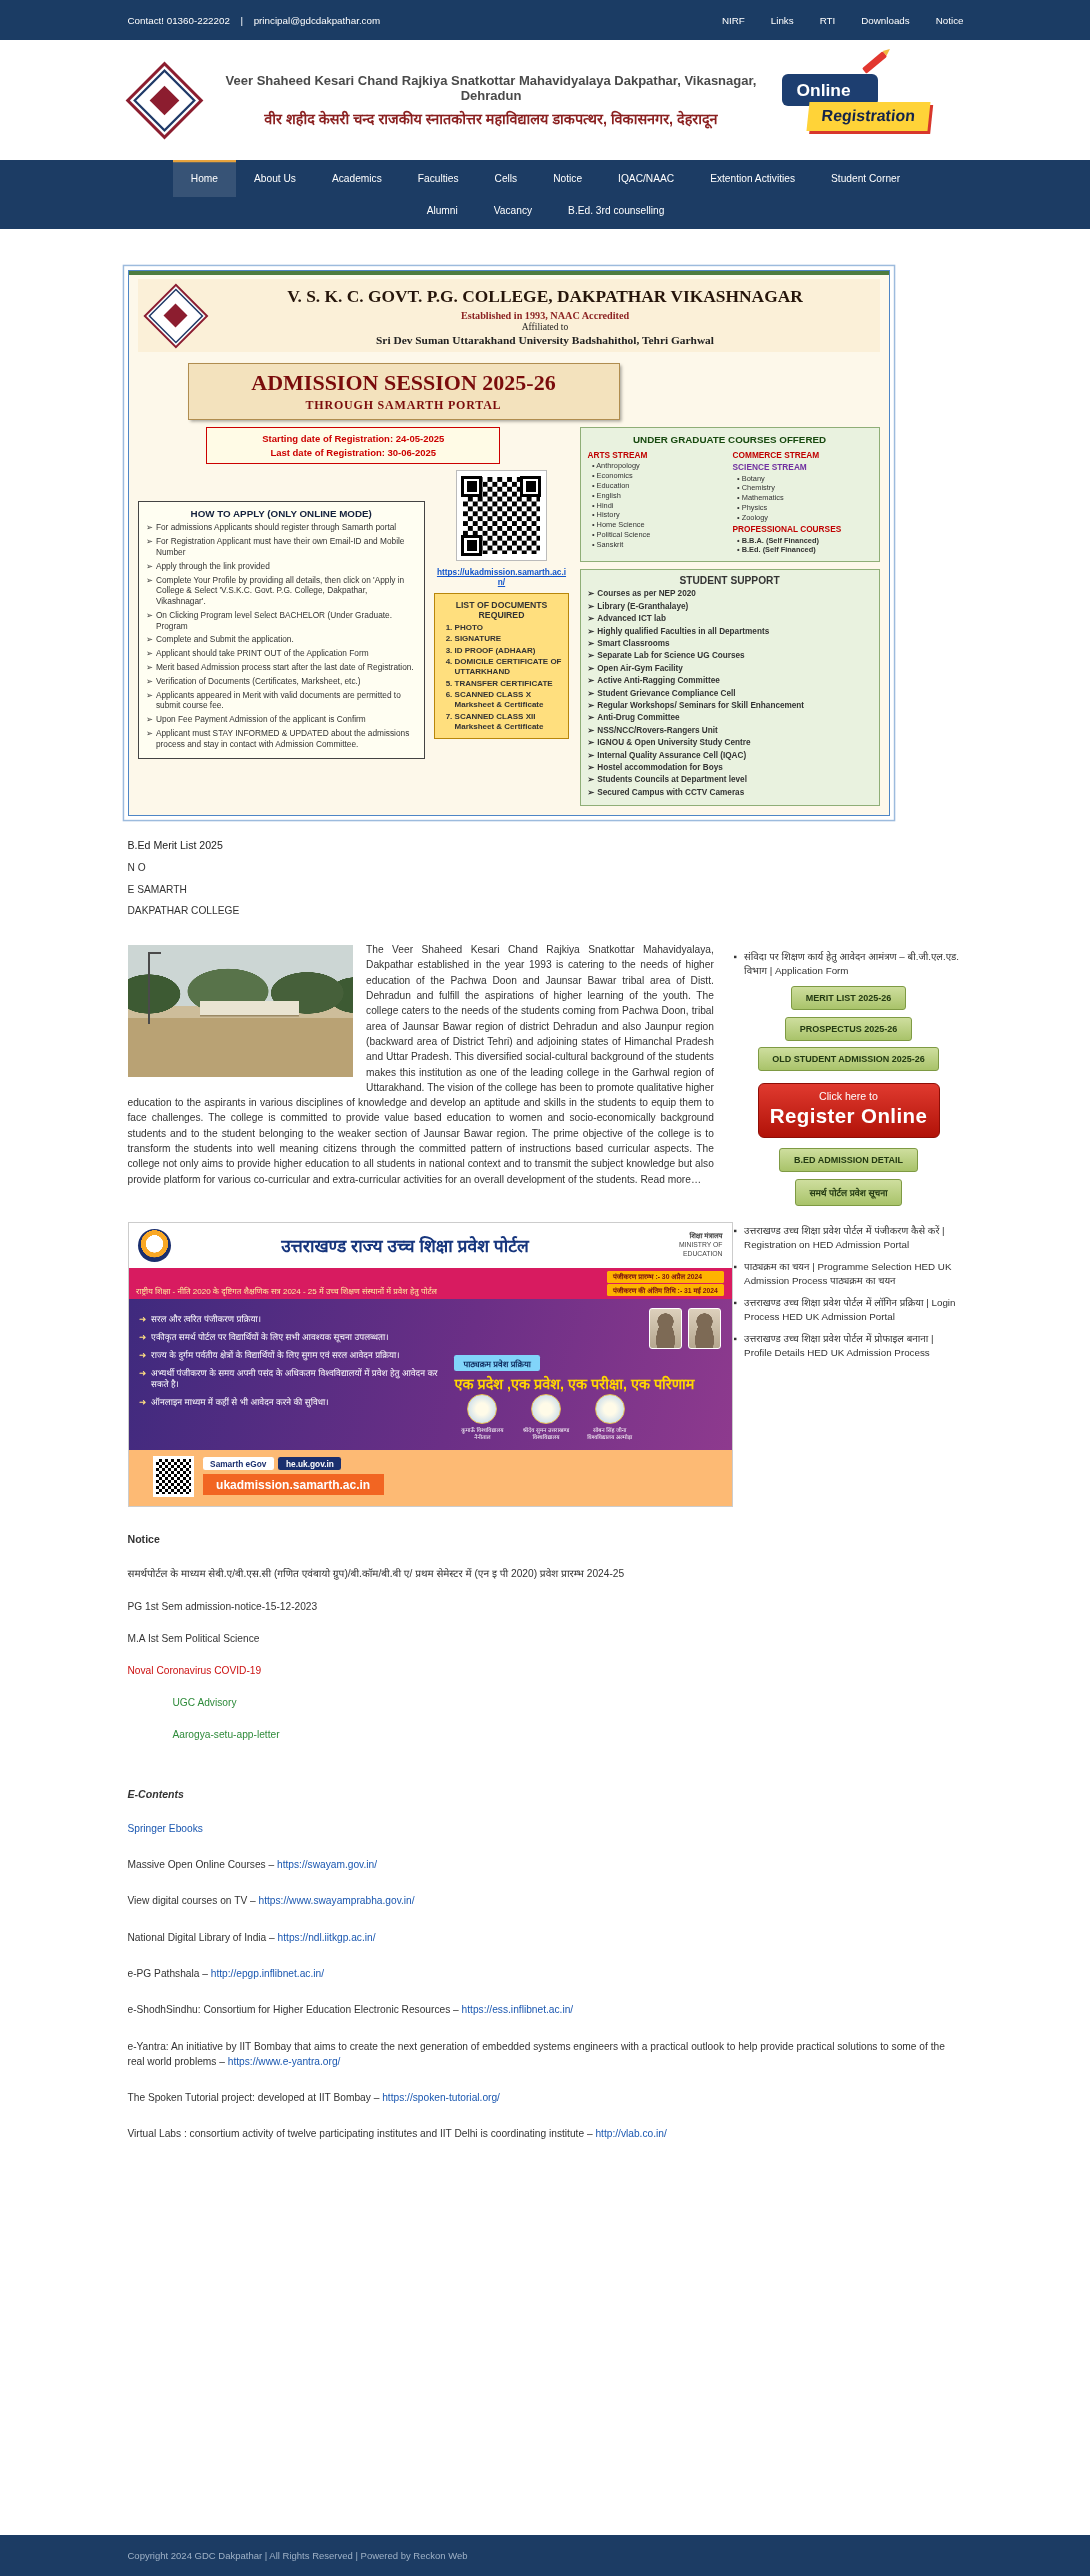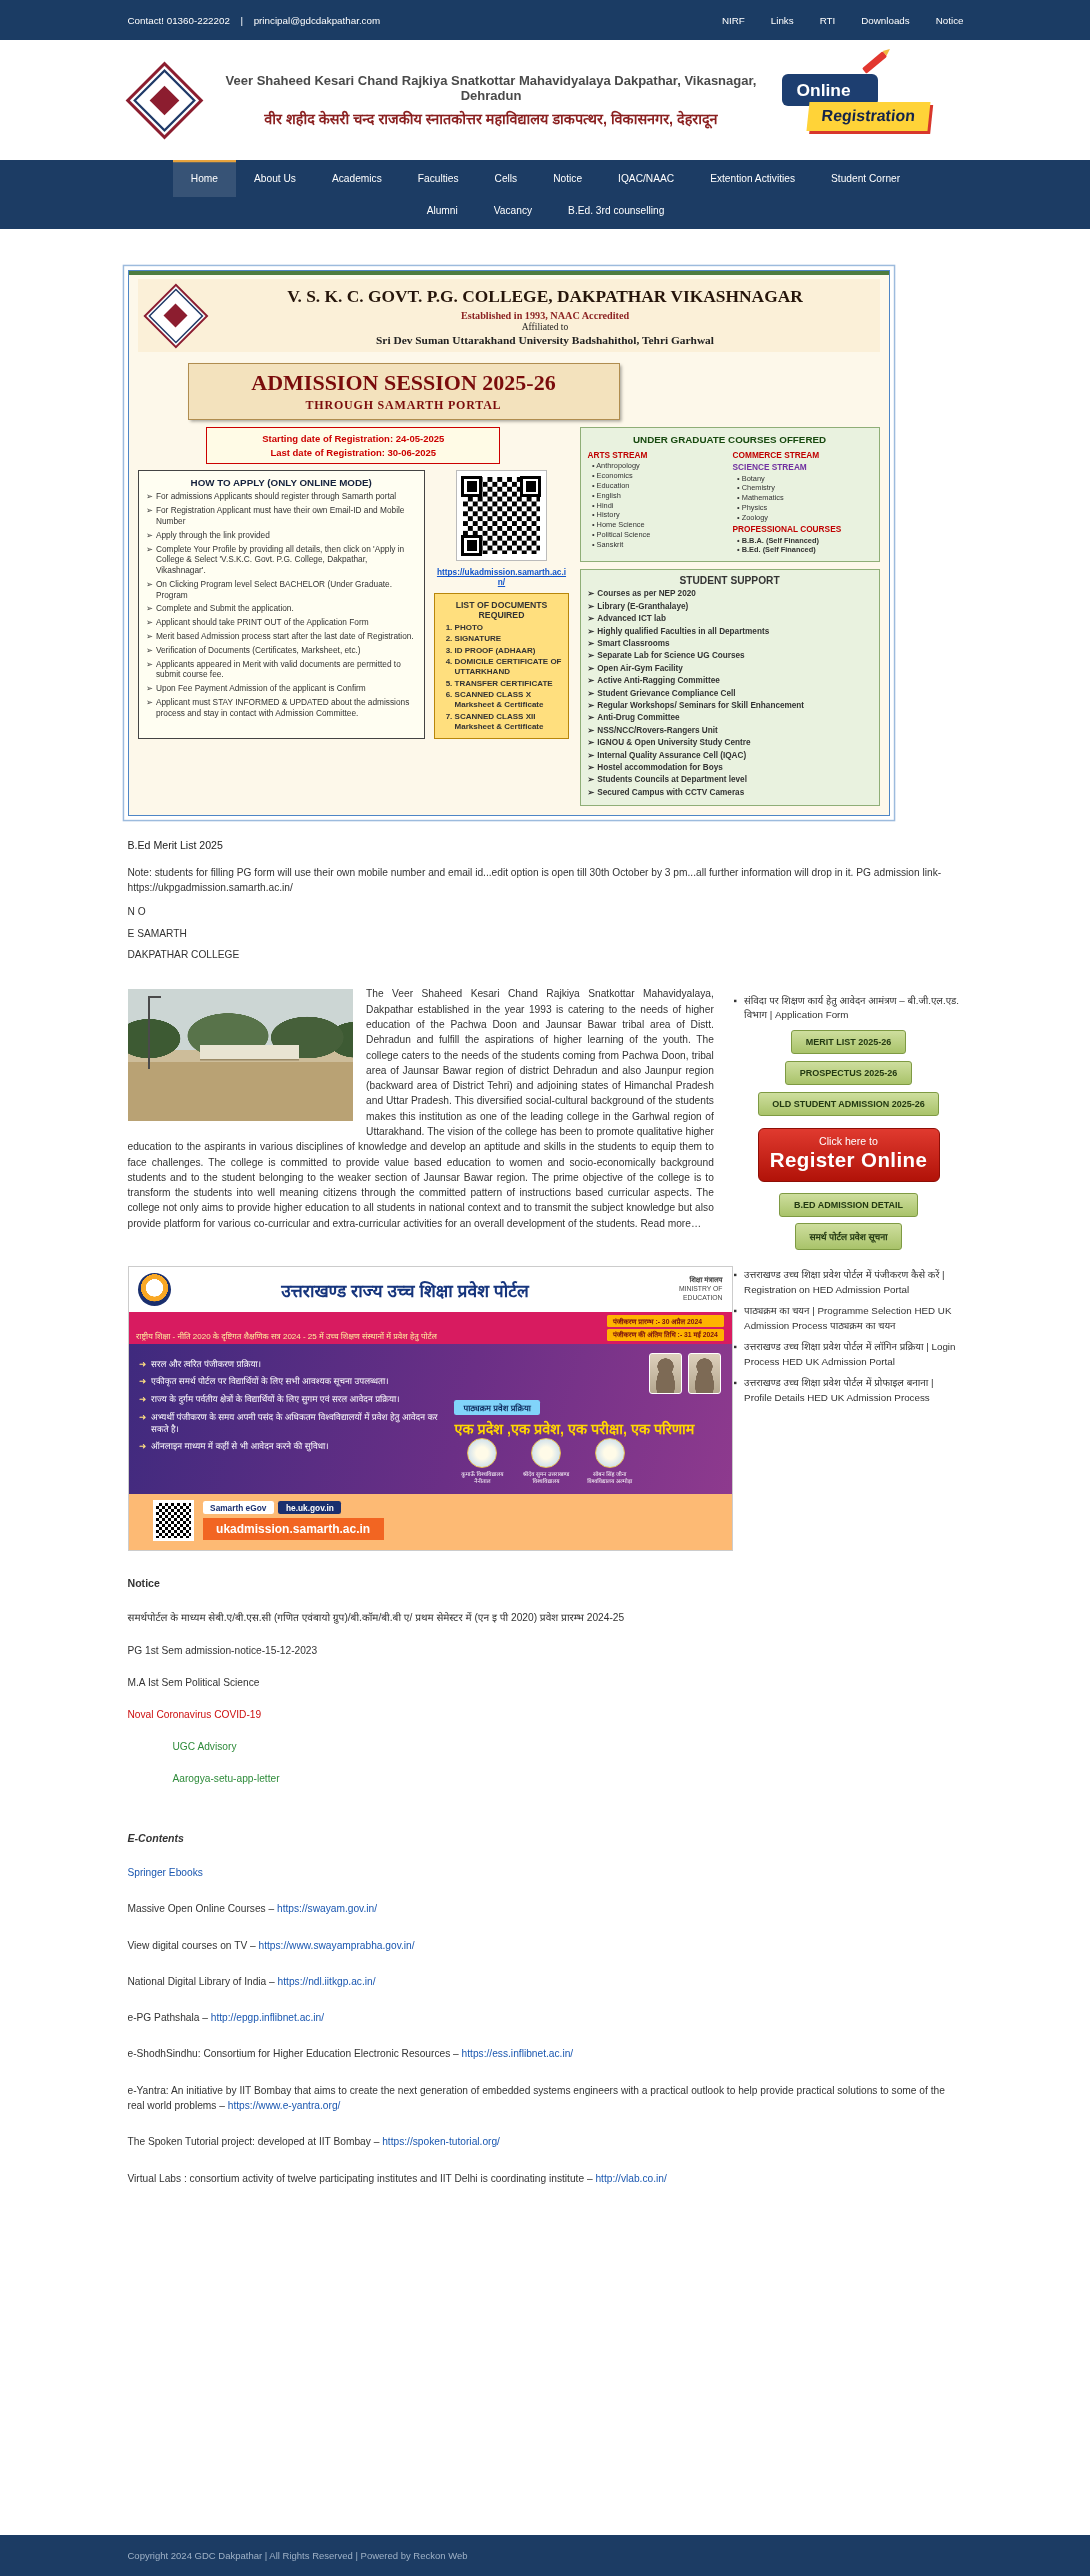--- a/index.html
+++ b/index.html
@@ -68,21 +68,21 @@
       border:1.5px solid #b08d4f; box-shadow:2.3px 2.3px 3px rgba(0,0,0,.35); padding:6px 4.5px 5.3px;
       font-family:"Liberation Serif", serif; color:#7a0c0c; }
   .ab-title { font-size:22px; font-weight:bold; }
   .ab-sub { font-size:12px; font-weight:bold; letter-spacing:0.8px; margin-top:2.3px; }
   .poster-cols { display:flex; gap:10.6px; margin-top:1.5px; }
   .pc-leftmid { width:59%; }
   .pc-right { width:41%; display:flex; flex-direction:column; gap:7.6px; }
   .date-box { width:294px; margin:0 auto 6px; border:1.5px solid #cc0000; background:#fffbe6; color:#cc0000;
       font-weight:bold; font-size:9.5px; text-align:center; padding:3.8px 6px; line-height:1.45; }
   .lm-row { display:flex; gap:9px; }
-  .howto { width:68%; border:1.5px solid #444; background:#fffef2; padding:6px 7.6px; }
+  .howto { width:68%; border:1.5px solid #444; background:#fffef2; padding:6px 7.6px;margin-top:31px; }
   .howto-title { font-size:9.8px; font-weight:bold; color:#14213d; text-align:center; margin-bottom:1.5px; }
   .howto-list { list-style:none; margin:3px 0 0; padding:0; }
   .howto-list li { position:relative; padding-left:9.8px; margin:3px 0; font-size:8.3px; line-height:1.3; }
   .howto-list li::before { content:"➢"; position:absolute; left:0; top:0; }
   .midcol { width:32%; display:flex; flex-direction:column; align-items:center; gap:6px; }
   .qr { width:91px; height:91px; background:#fff; border:0.8px solid #bbb; padding:6px; position:relative; }
   .qr .pat { position:absolute; inset:6px; background-image:conic-gradient(#000 25%, transparent 0 50%, #000 0 75%, transparent 0); background-size:9.8px 9.8px; }
   .qr .f { position:absolute; width:21px; height:21px; border:3.8px solid #000; background:#fff; }
   .qr .f::after { content:""; position:absolute; inset:2.3px; background:#000; }
   .qr .tl { top:4.5px; left:4.5px; } .qr .tr { top:4.5px; right:4.5px; } .qr .bl { bottom:4.5px; left:4.5px; }
@@ -390,21 +390,20 @@
               <li>Hostel accommodation for Boys</li>
               <li>Students Councils at Department level</li>
               <li>Secured Campus with CCTV Cameras</li>
             </ul>
         </div>
       </div>
     </div>
   </section>
 
   <h3 class="merit-heading">B.Ed Merit List 2025</h3>
-  <p class="note-text">Note: students for filling PG form will use their own mobile number and email id...edit option is open till 30th October by 3 pm...all further information will drop in it. PG admission link- https://ukpgadmission.samarth.ac.in/</p>
   <p class="plain-line">N O</p>
   <p class="plain-line">E SAMARTH</p>
   <p class="plain-line">DAKPATHAR COLLEGE</p>
 
   <section class="about-row">
     <div class="about-left">
       <div class="campus-photo">
         <i class="trees"></i>
         <i class="building"></i>
         <i class="pole"></i>

